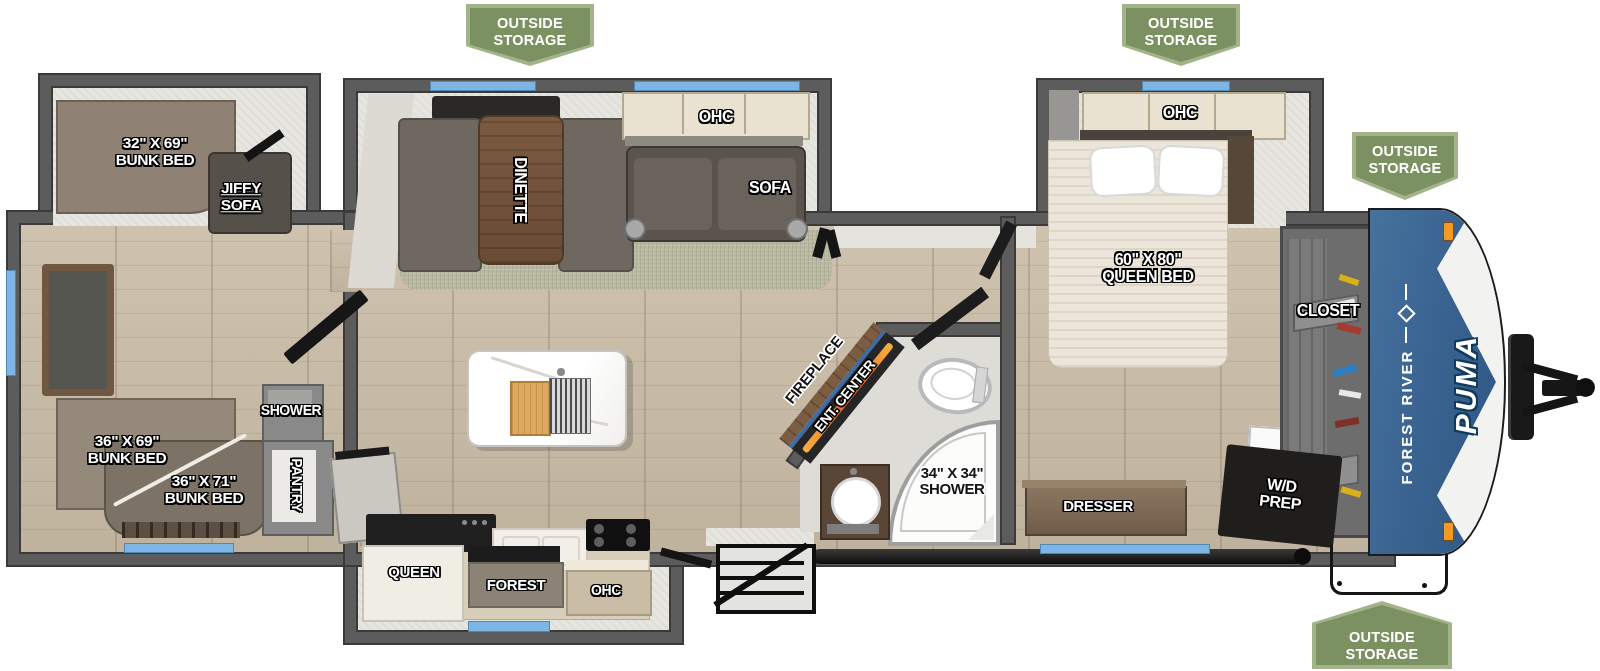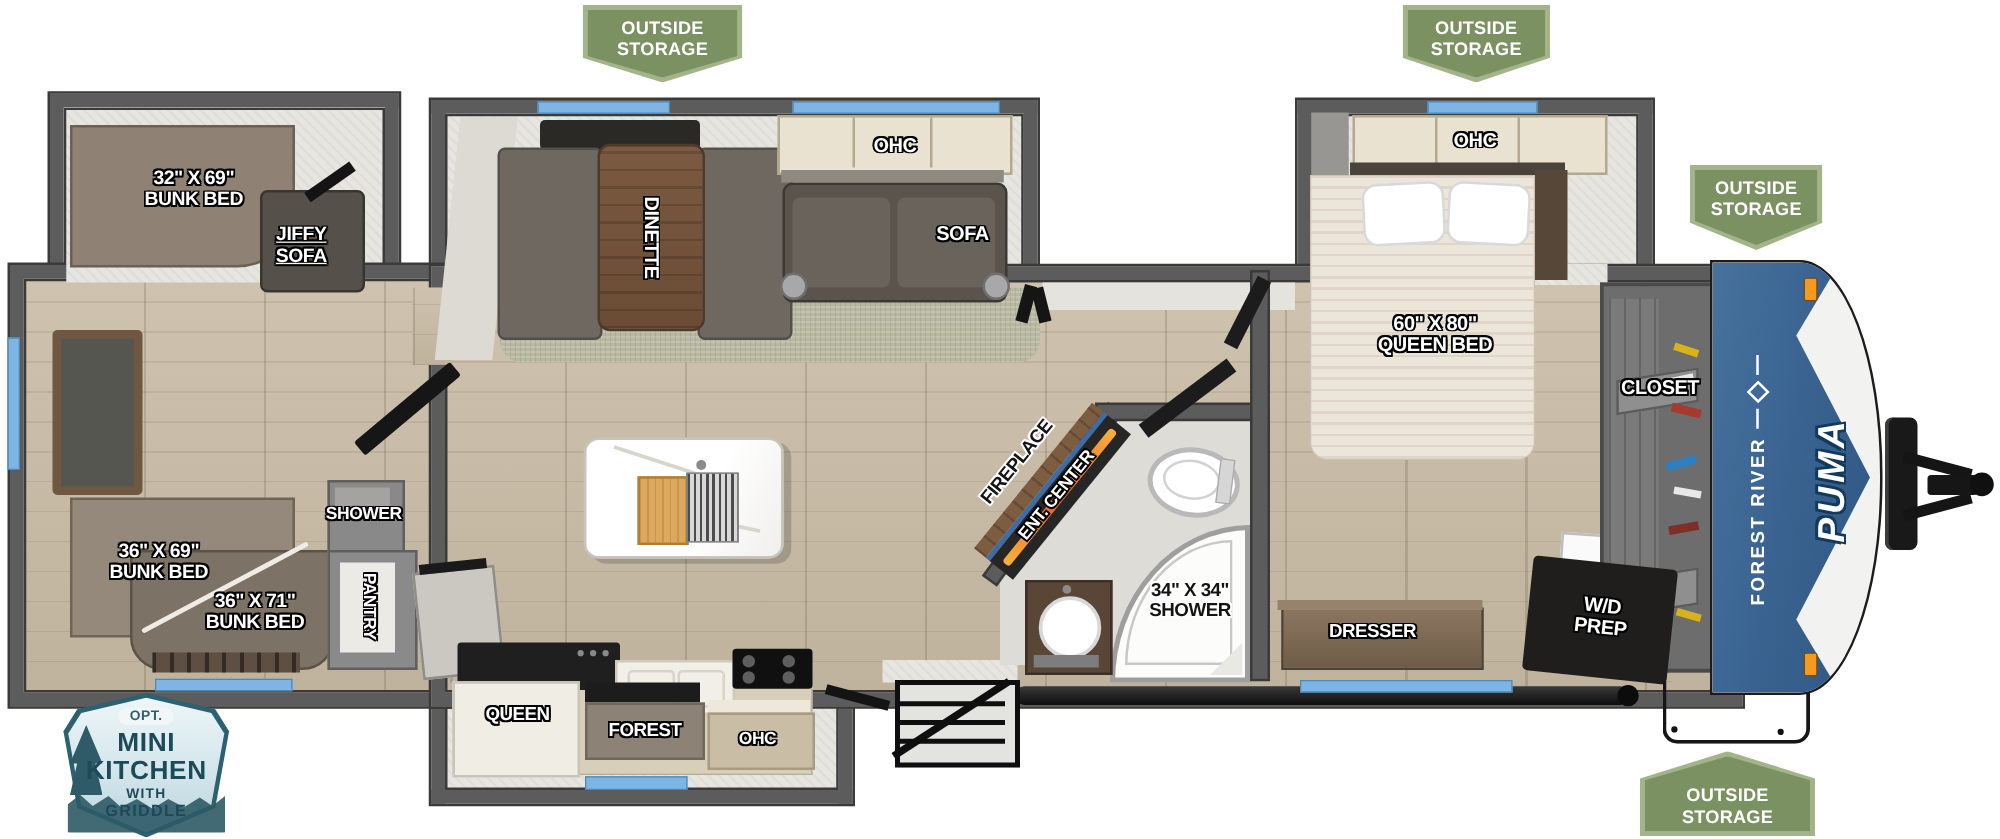--- a/index.html
+++ b/index.html
@@ -278,28 +278,17 @@
     <div class="abs" style="left:96px;top:174px;transform:translate(-50%,-50%) rotate(-90deg);color:#fff;font-weight:bold;font-style:italic;font-size:30px;letter-spacing:3px;z-index:2;text-shadow:-2px -2px 0 #123a5c,2px -2px 0 #123a5c,-2px 2px 0 #123a5c,2px 2px 0 #123a5c;">PUMA</div>
     <div class="abs" style="left:73px;top:12px;width:9px;height:17px;background:#f49a20;border:1px solid #7a4b12;border-radius:2px;z-index:3;"></div>
     <div class="abs" style="left:73px;top:312px;width:9px;height:17px;background:#f49a20;border:1px solid #7a4b12;border-radius:2px;z-index:3;"></div>
   </div>
   <div class="abs" style="left:1508px;top:334px;width:26px;height:106px;background:#191919;border-radius:6px;box-shadow:inset 3px 0 0 #3d3d3d;z-index:6;"></div>
   <div class="abs" style="left:1522px;top:368px;width:56px;height:9px;background:#151515;transform:rotate(15deg);z-index:6;"></div>
   <div class="abs" style="left:1522px;top:401px;width:56px;height:9px;background:#151515;transform:rotate(-15deg);z-index:6;"></div>
   <div class="abs" style="left:1542px;top:380px;width:40px;height:16px;background:#161616;border-radius:3px;z-index:6;"></div>
   <div class="abs" style="left:1576px;top:378px;width:19px;height:19px;background:#101010;border-radius:50%;z-index:6;"></div>
 
-  <div class="abs" style="left:48px;top:552px;width:138px;height:118px;z-index:9;">
-    <div class="abs" style="left:0;top:0;width:100%;height:100%;background:#2b6170;clip-path:polygon(50% 2%,90% 13%,98% 28%,90% 80%,50% 100%,10% 80%,2% 28%,10% 13%);"></div>
-    <div class="abs" style="left:4px;top:4px;width:130px;height:110px;background:linear-gradient(180deg,#eef6f8 0%,#d8e9ee 45%,#bcd6de 100%);clip-path:polygon(50% 2%,90% 13%,98% 28%,90% 80%,50% 100%,10% 80%,2% 28%,10% 13%);"></div>
-    <div class="abs" style="left:8px;top:28px;width:26px;height:56px;background:#2f5b68;clip-path:polygon(50% 0,100% 55%,78% 55%,100% 100%,0 100%,22% 55%,0 55%);"></div>
-    <div class="abs" style="left:6px;top:58px;width:126px;height:56px;background:#2e5a66;clip-path:polygon(0 60%,8% 46%,16% 62%,26% 48%,34% 64%,44% 52%,54% 66%,64% 52%,74% 64%,84% 50%,92% 62%,100% 48%,100% 100%,50% 118%,0 100%);opacity:.9;"></div>
-    <div class="abs" style="left:50%;top:14px;transform:translateX(-50%);background:#f2f6f7;color:#2b6170;font-weight:bold;font-size:11px;padding:1px 9px;border-radius:8px;letter-spacing:.5px;">OPT.</div>
-    <div class="abs" style="left:50%;top:31px;transform:translateX(-50%);color:#1d4a59;font-weight:bold;font-size:21px;letter-spacing:.5px;">MINI</div>
-    <div class="abs" style="left:50%;top:53px;transform:translateX(-50%);color:#1d4a59;font-weight:bold;font-size:21px;letter-spacing:.5px;">KITCHEN</div>
-    <div class="abs" style="left:50%;top:77px;transform:translateX(-50%);color:#1d4a59;font-weight:bold;font-size:11px;letter-spacing:1px;">WITH</div>
-    <div class="abs" style="left:50%;top:89px;transform:translateX(-50%);color:#1d4a59;font-weight:bold;font-size:13px;letter-spacing:1px;">GRIDDLE</div>
-  </div>
 
   <div class="win" style="left:430px;top:81px;width:104px;height:8px;"></div>
   <div class="win" style="left:634px;top:81px;width:164px;height:8px;"></div>
 
 </div>
 
 </body></html>

